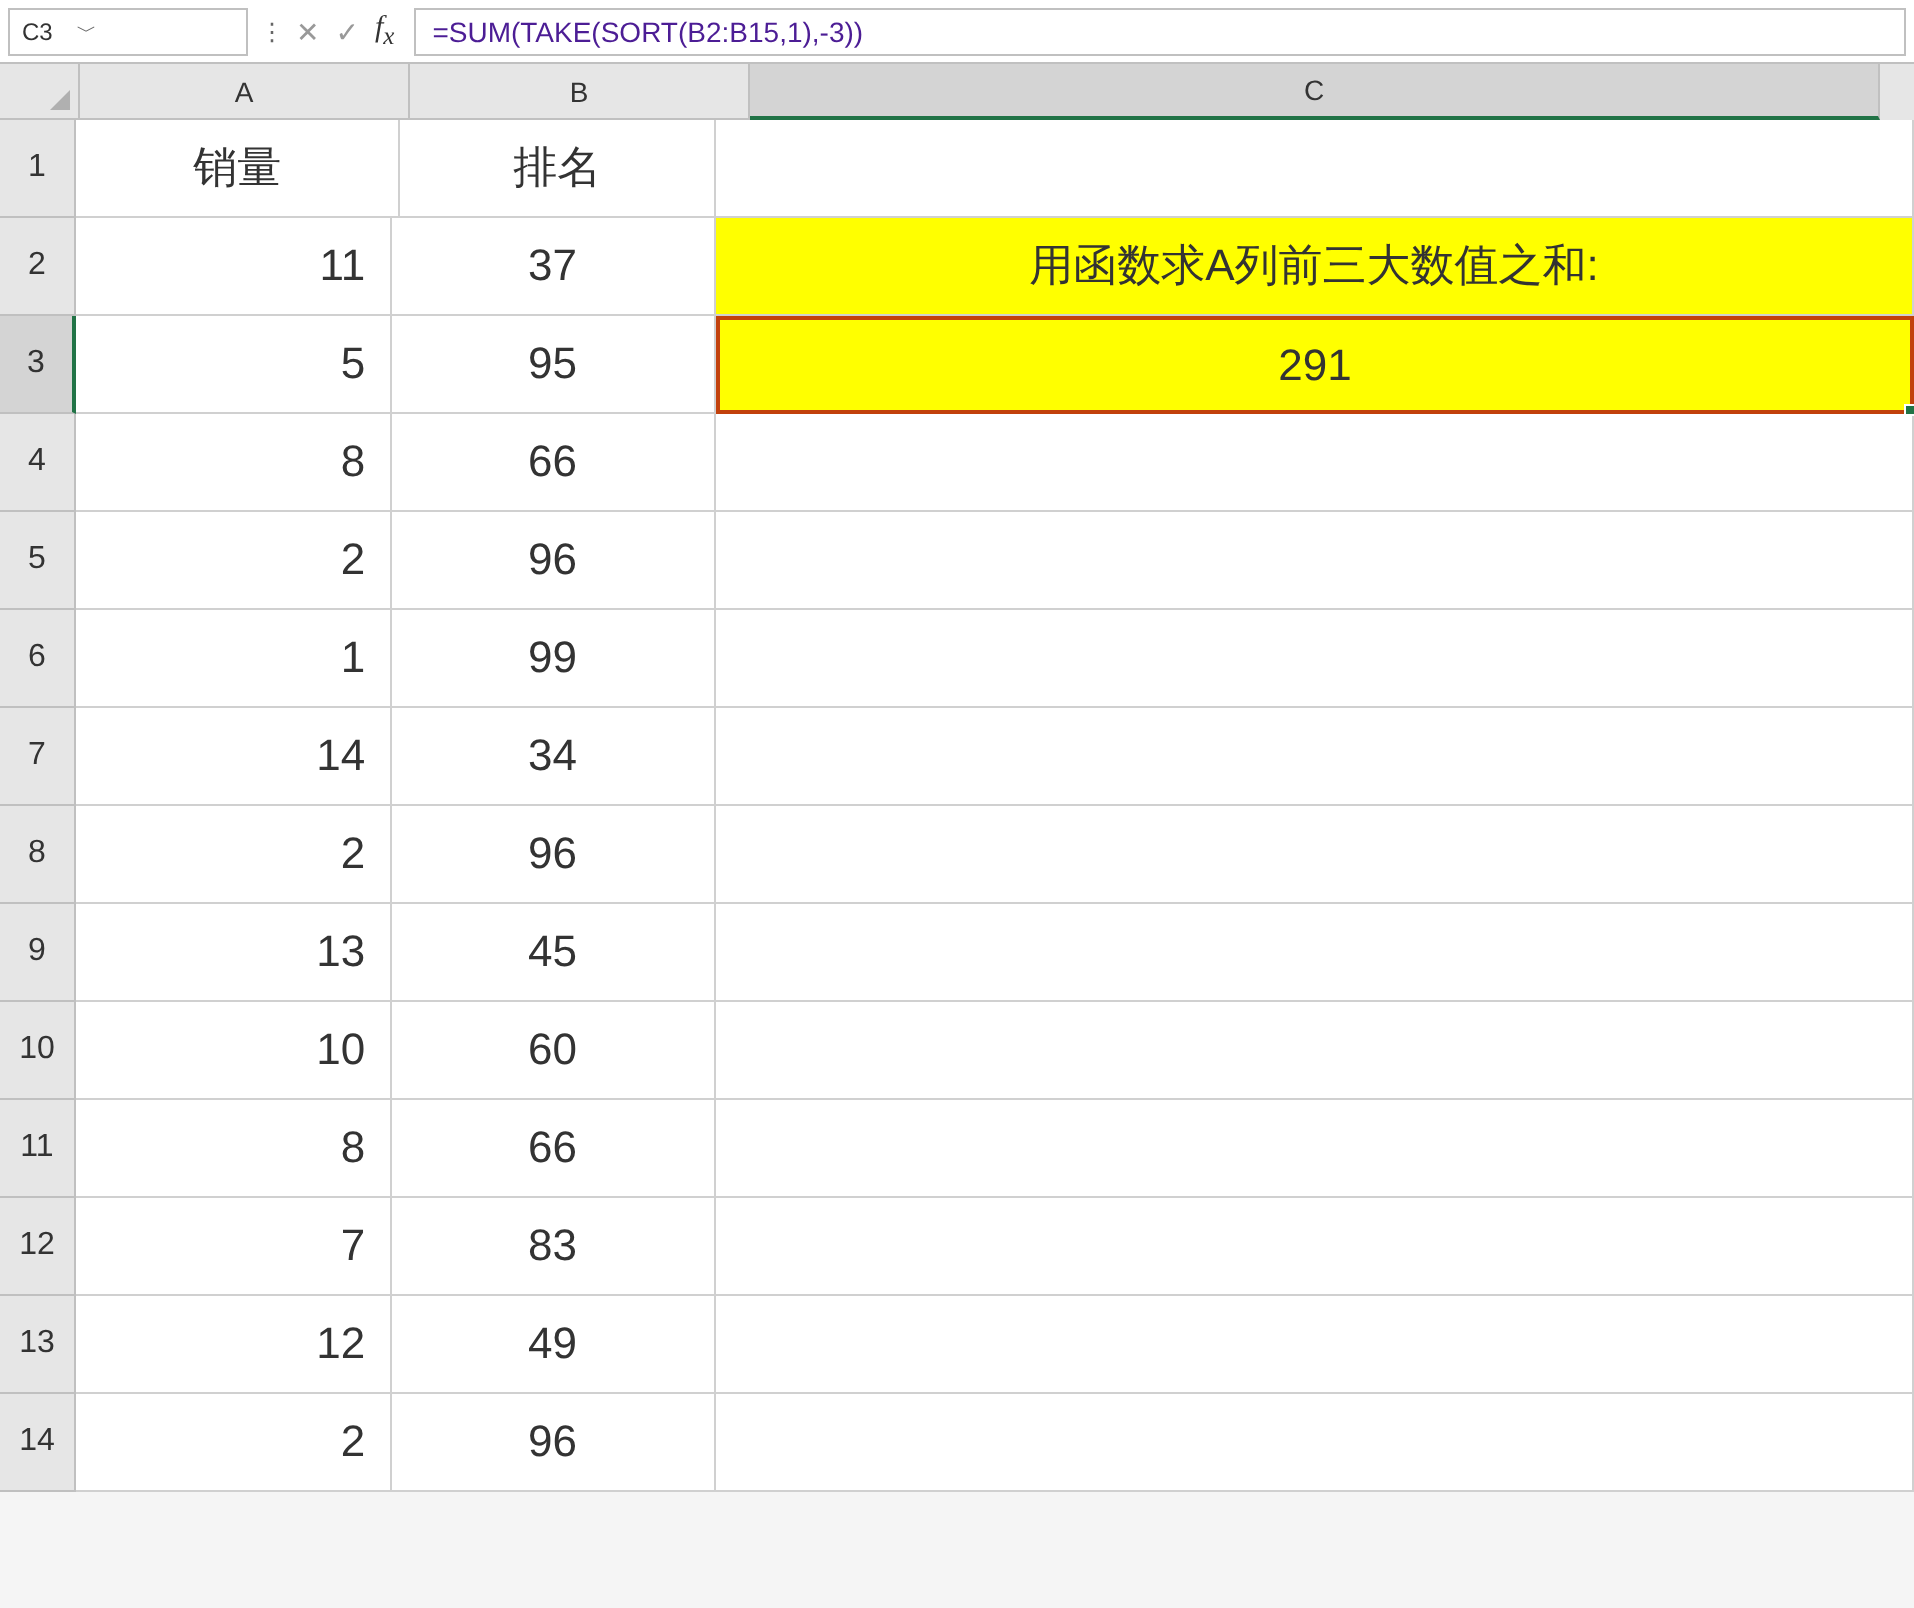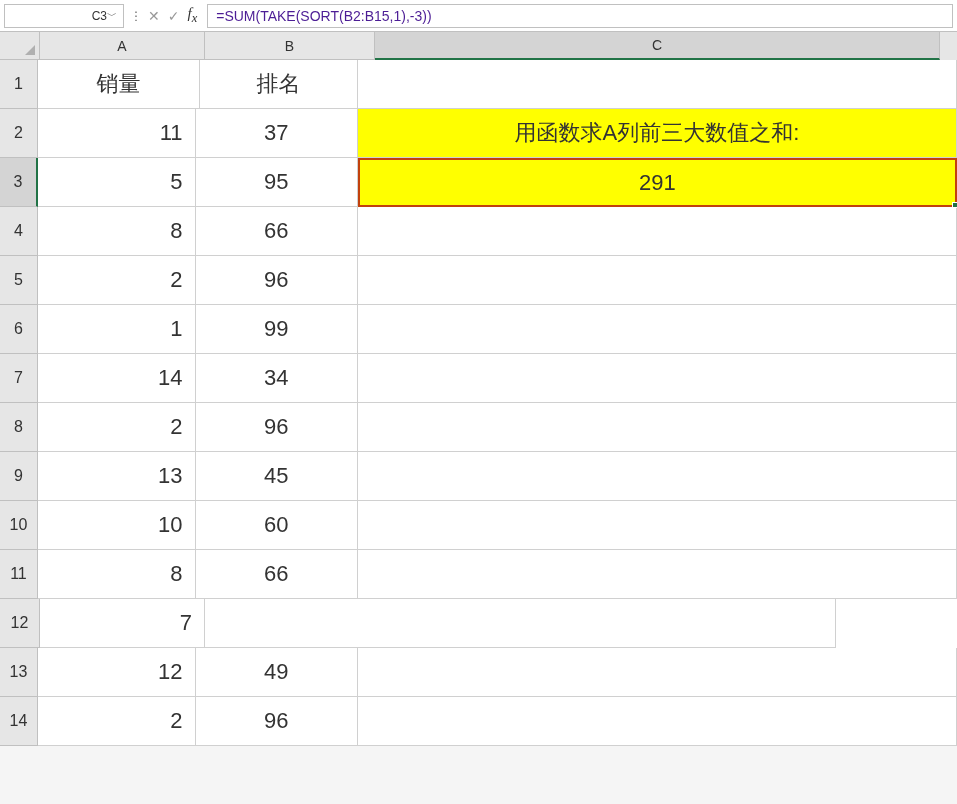--- a/index.html
+++ b/index.html
@@ -24,21 +24,22 @@
     }
     .name-box {
       width: 120px;
       height: 24px;
       border: 1px solid #c0c0c0;
       background: #fff;
       padding: 2px 6px;
       font-size: 12px;
       display: flex;
       align-items: center;
-      justify-content: flex-end;
+      justify-content: flex-start;
+      gap: 12px;
     }
     .name-box-text {
       color: #333;
     }
     .name-box-dropdown {
       color: #666;
       font-size: 10px;
     }
     .formula-sep {
       margin: 0 6px;
@@ -287,20 +288,21 @@
   <div class="data-row">
     <div class="row-header">11</div>
     <div class="cell cell-a">8</div>
     <div class="cell cell-b">66</div>
     <div class="cell cell-c"></div>
   </div>
 
   <div class="data-row">
     <div class="row-header">12</div>
     <div class="cell cell-a">7</div>
+    <div class="cell cell-b">83</div>
     <div class="cell cell-c"></div>
   </div>
 
   <div class="data-row">
     <div class="row-header">13</div>
     <div class="cell cell-a">12</div>
     <div class="cell cell-b">49</div>
     <div class="cell cell-c"></div>
   </div>
 

